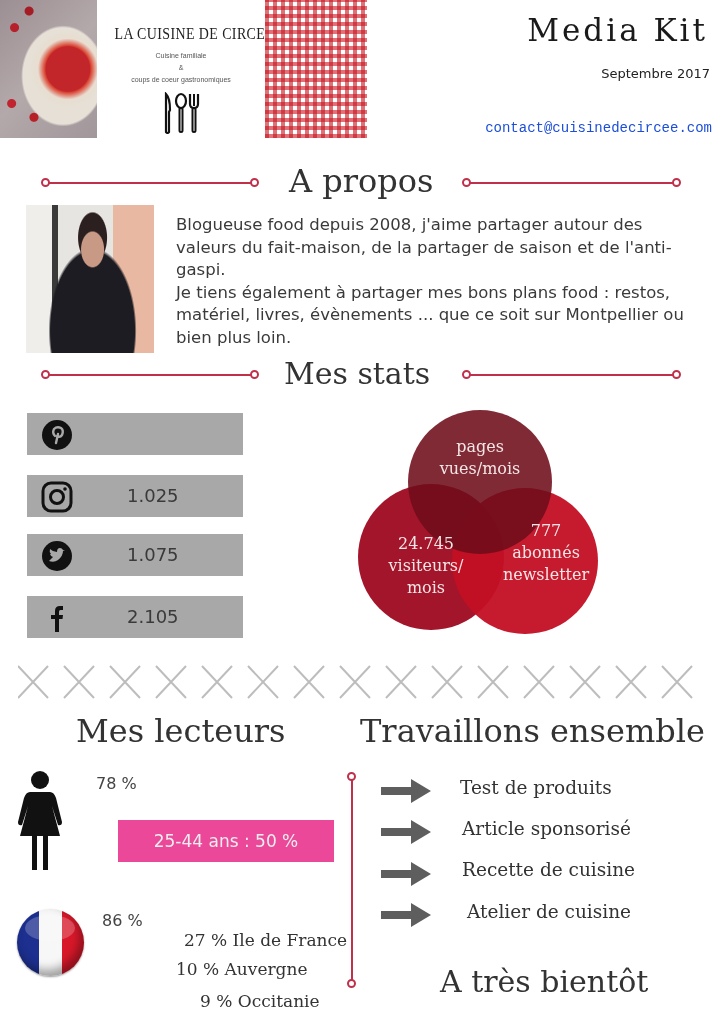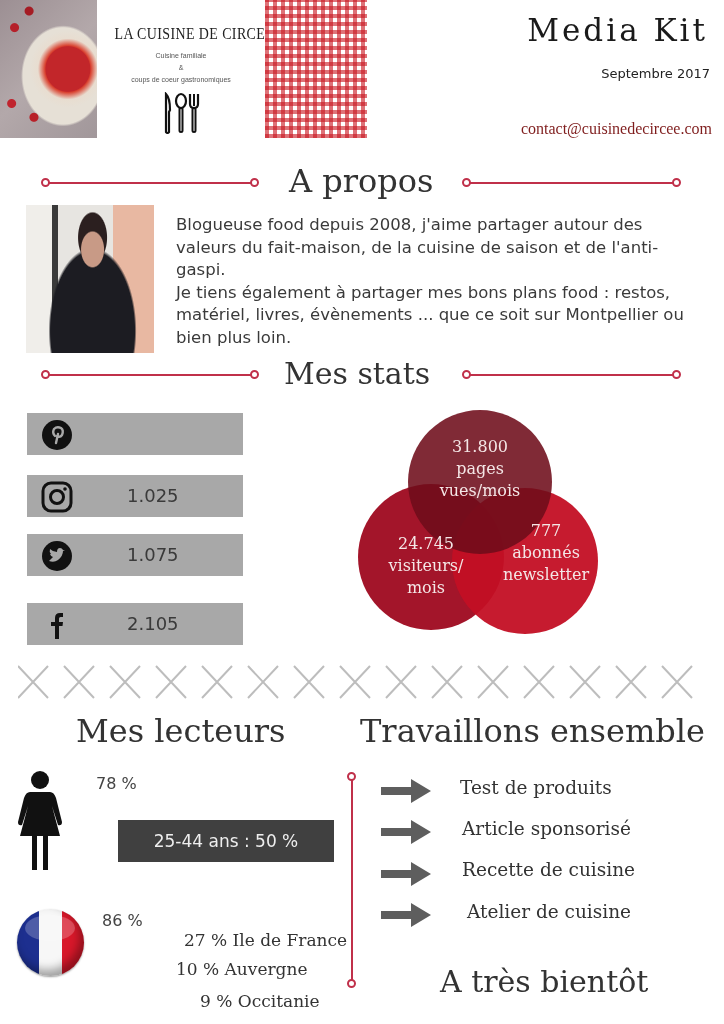--- a/index.html
+++ b/index.html
@@ -27,21 +27,21 @@
   .gingham {
     left: 265px; top: 0; width: 102px; height: 138px;
     background-color: #fff;
     background-image:
       repeating-linear-gradient(90deg, rgba(200,20,30,0.6) 0 4px, transparent 4px 8px),
       repeating-linear-gradient(0deg, rgba(200,20,30,0.6) 0 4px, transparent 4px 8px);
   }
 
   .media-title { right: 16px; top: 12px; font-family: "DejaVu Serif", serif; font-size: 31px; letter-spacing: 3px; color: #1a1a1a; font-weight: normal; }
   .date { right: 14px; top: 66px; font-family: "DejaVu Sans", sans-serif; font-size: 13px; color: #222; text-align: right; }
-  .email { right: 12px; top: 120px; font-family: Liberation Serif, serif; font-size: 16px; color: #7f1d1d; }
+  .email { right: 12px; top: 120px; font-family: Liberation Mono, monospace; font-size: 14px; color: #1d4ed8; }
 
   
   .divider-line { height: 2px; background: #c0304a; }
   .dot { width: 9px; height: 9px; border: 2px solid #c0304a; border-radius: 50%; background: #fff; }
 
   .section-title { font-family: "DejaVu Serif", serif; font-weight: normal; color: #333; white-space: nowrap; }
 
   .profile-photo {
     left: 26px; top: 205px; width: 128px; height: 148px;
     background:
@@ -59,21 +59,21 @@
   .stat-icon { position: absolute; left: 14px; top: 6px; width: 32px; height: 32px; }
   .stat-value { position: absolute; left: 60px; right: 0; top: 0; height: 42px; line-height: 42px; text-align: left; padding-left: 40px; font-family: "DejaVu Sans", sans-serif; font-size: 18px; color: #3a3a3a; }
 
   .venn-circle { border-radius: 50%; position: absolute; }
   .venn-text { position: absolute; text-align: center; font-family: "DejaVu Serif", serif; font-size: 16px; line-height: 22px; color: #f4e6e6; }
 
   .cross-row { left: 18px; top: 664px; width: 690px; height: 36px; }
 
   
   .pct { font-family: "DejaVu Sans", sans-serif; font-size: 16px; color: #444; }
-  .age-bar { left: 118px; top: 820px; width: 216px; height: 42px; background: #404040; color: #eee; font-family: "DejaVu Sans", sans-serif; font-size: 17px; line-height: 42px; text-align: center; }
+  .age-bar { left: 118px; top: 820px; width: 216px; height: 42px; background: #ec4899; color: #eee; font-family: "DejaVu Sans", sans-serif; font-size: 17px; line-height: 42px; text-align: center; }
   .region { font-family: "DejaVu Serif", serif; font-size: 17px; color: #333; white-space: nowrap; }
 
   .flag { left: 17px; top: 909px; width: 67px; height: 67px; border-radius: 50%;
     background: linear-gradient(90deg, #1d2f8f 0 33%, #f7f7f7 33% 67%, #d8182a 67% 100%);
     box-shadow: inset -4px -6px 10px rgba(0,0,0,0.35), 0 1px 2px rgba(0,0,0,0.4); overflow: hidden; }
   .flag::after { content: ""; position: absolute; left: 8px; top: 6px; width: 50px; height: 26px; border-radius: 50%; background: rgba(255,255,255,0.22); }
   .arrow { width: 52px; height: 26px; }
   .work-label { font-family: "DejaVu Serif", serif; font-size: 18.5px; color: #333; position: absolute; white-space: nowrap; }
 </style>
 </head>
@@ -111,21 +111,21 @@
 <div class="abs dot" style="left:41px; top:178px;"></div>
 <div class="abs dot" style="left:250px; top:178px;"></div>
 <h2 class="abs section-title" style="left:289px; top:162px; font-size:32px;">A propos</h2>
 <div class="abs divider-line" style="left:468px; top:182px; width:208px;"></div>
 <div class="abs dot" style="left:462px; top:178px;"></div>
 <div class="abs dot" style="left:672px; top:178px;"></div>
 
 <div class="abs profile-photo"></div>
 <div class="abs about-text">
   <div>Blogueuse food depuis 2008, j'aime partager autour des</div>
-  <div>valeurs du fait-maison, de la cuisine de saison et de l'anti-</div>
+  <div>valeurs du fait-maison, de la partager de saison et de l'anti-</div>
   <div>gaspi.</div>
   <div>Je tiens également à partager mes bons plans food : restos,</div>
   <div>matériel, livres, évènements ... que ce soit sur Montpellier ou</div>
   <div>bien plus loin.</div>
 </div>
 
 <div class="abs divider-line" style="left:46px; top:374px; width:208px;"></div>
 <div class="abs dot" style="left:41px; top:370px;"></div>
 <div class="abs dot" style="left:250px; top:370px;"></div>
 <h2 class="abs section-title" style="left:284px; top:356px; font-size:30px;">Mes stats</h2>
@@ -150,34 +150,33 @@
 </div>
 
 <div class="abs stat-bar" style="top:534px;">
   <svg class="stat-icon" viewBox="0 0 32 32">
     <circle cx="16" cy="16" r="15" fill="#111"></circle>
     <path d="M8 21 Q13 23 17 20 Q22 16 22 11 L24 10 L22 10 Q21 8 19 8 Q16 8 16 12 Q12 12 9 9 Q8 12 10 14 L9 14 Q10 17 12 17 Q10 19 8 21 Z" fill="#a8a8a8"></path>
   </svg>
   <div class="stat-value">1.075</div>
 </div>
 
-<div class="abs stat-bar" style="top:596px;margin-top:7px;">
+<div class="abs stat-bar" style="top:596px;">
   <svg class="stat-icon" viewBox="0 0 32 32">
     <path d="M14 30 L14 17 L10 17 L10 13 L14 13 L14 9 Q14 4 19 4 L22 4 L22 8 L19.5 8 Q18 8 18 9.5 L18 13 L22 13 L21.5 17 L18 17 L18 30 Z" fill="#111"></path>
   </svg>
   <div class="stat-value">2.105</div>
 </div>
 
 <div class="abs" style="left:356px; top:410px; width:250px; height:230px;">
   <div class="venn-circle" style="left:2px; top:74px; width:146px; height:146px; background:#a3152a;"></div>
   <div class="venn-circle" style="left:96px; top:78px; width:146px; height:146px; background:rgba(195,15,36,0.95);"></div>
   <div class="venn-circle" style="left:52px; top:0px; width:144px; height:144px; background:rgba(110,12,26,0.88);"></div>
 
   <div class="venn-text" style="left:52px; top:26px; width:144px;">
-    <div>31.800</div>
     <div>pages</div>
     <div>vues/mois</div>
   </div>
   <div class="venn-text" style="left:10px; top:123px; width:120px;">
     <div>24.745</div>
     <div>visiteurs/</div>
     <div>mois</div>
   </div>
   <div class="venn-text" style="left:130px; top:110px; width:120px;">
     <div>777</div>

